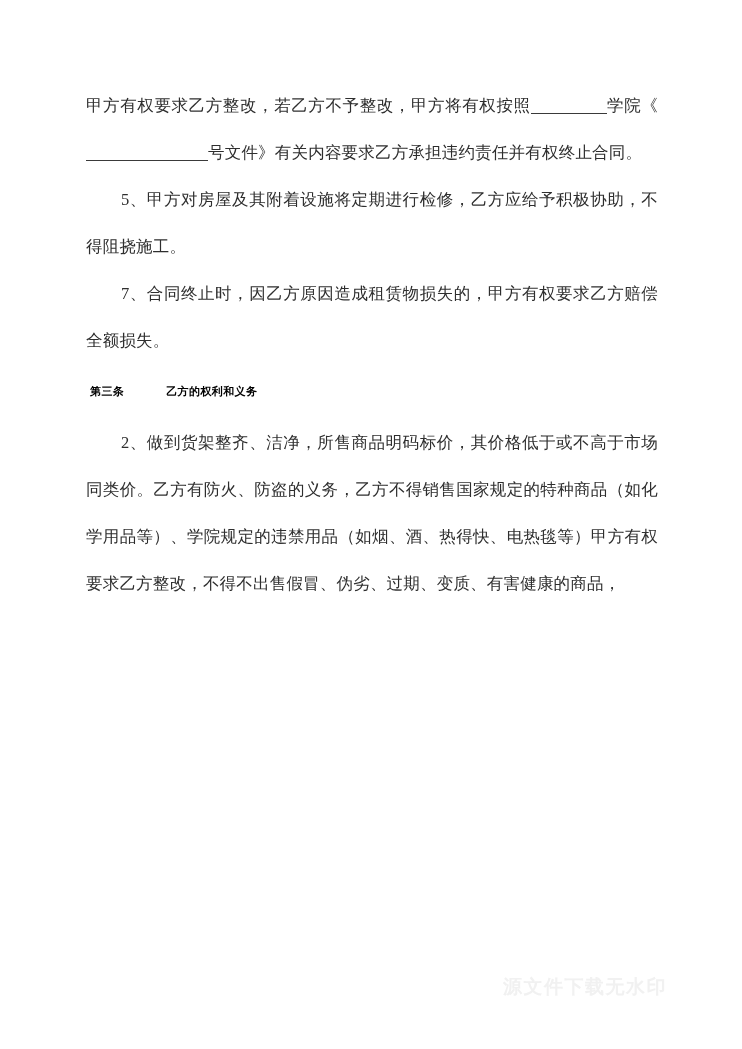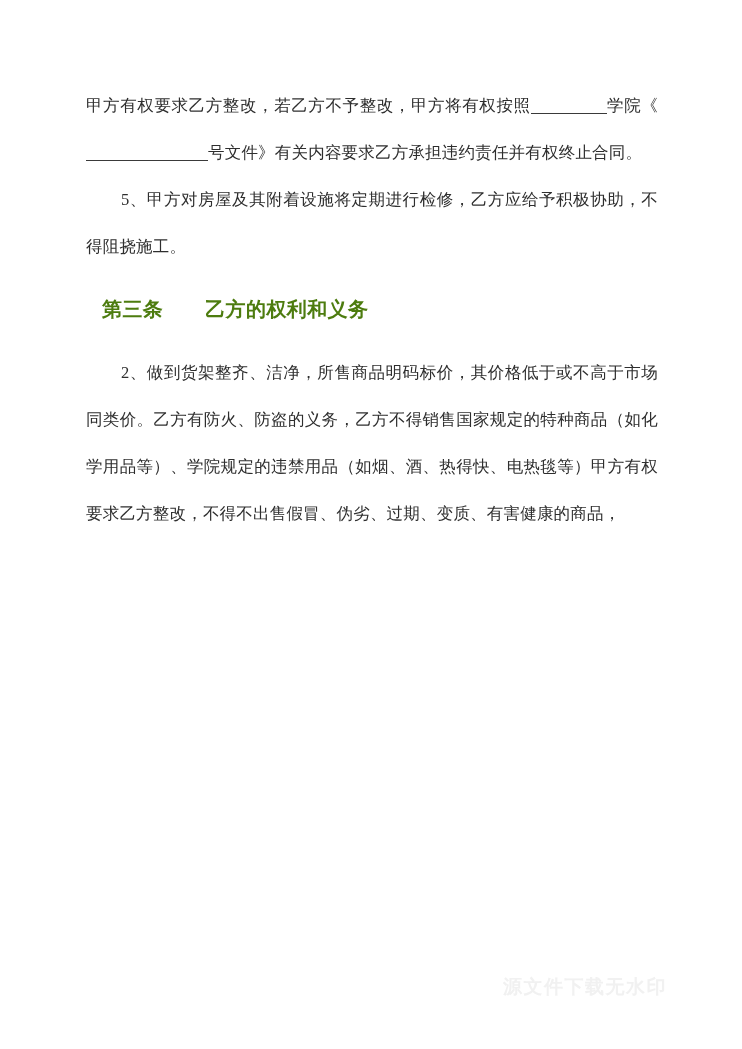--- a/index.html
+++ b/index.html
@@ -37,25 +37,25 @@
     margin: 0;
     text-indent: 0;
     white-space: normal;
   }
   .para.indent {
     text-indent: 35px;
     font-family: Liberation Serif, serif;
   }
   .heading {
     font-family: "Liberation Serif", "DejaVu Serif", serif;
-    font-size: 20px;
+    font-size: 11px;
     line-height: 47px;
-    color: #4d7c0f;
+    color: #000000;
     font-weight: bold;
-    margin: 16px;
+    margin: 4px;
     letter-spacing: 0.4px;
   }
   .heading .gap {
     display: inline-block;
     width: 42px;
   }
   .blank-line {
     display: inline-block;
     border-bottom: 1.5px solid #3a3a3a;
     vertical-align: -3px;
@@ -96,20 +96,21 @@
 
 <div class="page">
 
   <div class="doc-body">
 
     <p class="para"><span>甲方有权要求乙方整改，若乙方不予整改，甲方将有权按照</span><span class="blank-line blank-short"></span><span>学院</span><span>《</span><span class="blank-line blank-long"></span><span>号文件》有关内容要求乙方承担违约责任并有权终止合同。</span></p>
 
     <p class="para indent"><span>5、</span><span>甲方对房屋及其附着设施将定期进行检修，乙方应给予积极协助，不得阻挠施工。</span></p>
 
 
+    <p class="para indent"><span>7、</span><span>合同终止时，因乙方原因造成租赁物损失的，甲方有权要求乙方赔偿全额损失。</span></p>
 
 
     <p class="heading"><span>第三条</span><span class="gap"></span><span>乙方的权利和义务</span></p>
 
 
     <p class="para indent"><span>2、</span><span>做到货架整齐、洁净，所售商品明码标价，其价格低于或不高于市场同类价。乙方有防火、防盗的义务，乙方不得销售国家规定的特种商品（如化学用品等）、学院规定的违禁用品（如烟、酒、热得快、电热毯等）甲方有权要求乙方整改，不得不出售假冒、伪劣、过期、变质、有害健康的商品，</span></p>
 
   </div>
 
   <div class="watermark">

